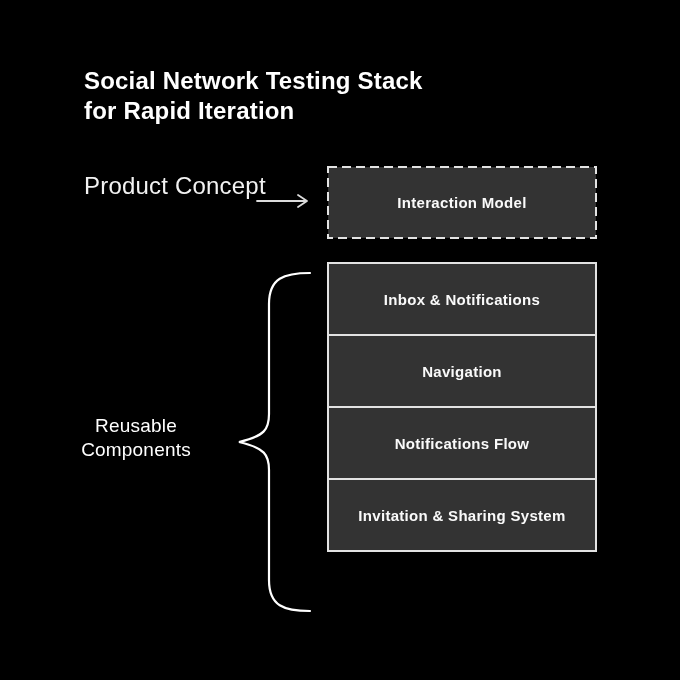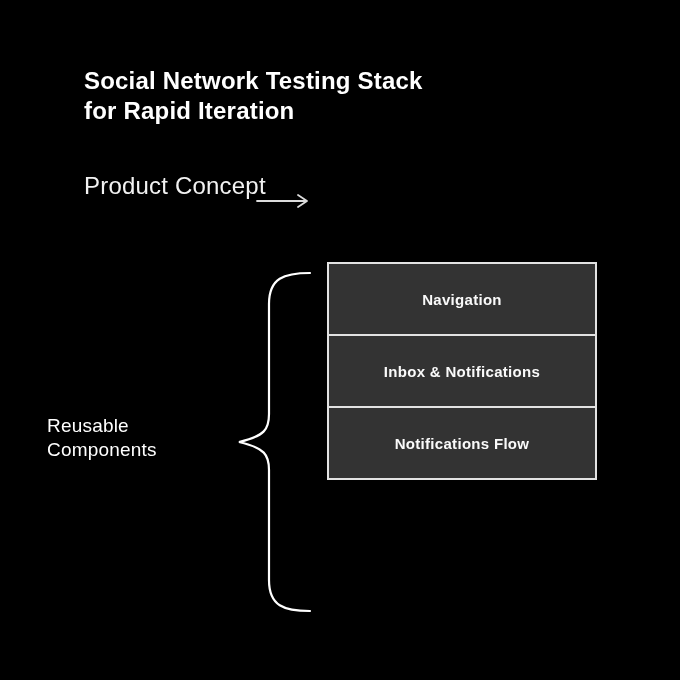--- a/index.html
+++ b/index.html
@@ -42,47 +42,54 @@
   .stack-row{
     box-sizing:border-box;height:74px;width:270px;
     background:var(--box-fill);
     border:2px solid var(--box-border);
     display:flex;align-items:center;justify-content:center;
     font-size:15px;font-weight:600;letter-spacing:0.3px;color:#fafafa;
   }
   .stack-row + .stack-row{margin-top:-2px;}
   .brace-svg{position:absolute;left:230px;top:268px;}
   .brace-label{
-    position:absolute;left:47px;top:414px;width:162px;
-    text-align:left;font-size:19px;line-height:24px;font-weight:400;
+    position:absolute;left:55px;top:414px;width:162px;
+    text-align:center;font-size:19px;line-height:24px;font-weight:400;
     white-space:pre-line;color:var(--text);letter-spacing:0.2px;
   }
 </style>
 </head>
 <body>
 
 <div class="canvas">
 
   <div class="title">Social Network Testing Stack
 for Rapid Iteration</div>
 
   <div class="source-label">Product Concept</div>
 
   <svg class="arrow-svg" width="62" height="16" viewBox="0 0 62 16">
     <line x1="5" y1="8" x2="54" y2="8" stroke="var(--arrow)" stroke-width="1.8" stroke-linecap="round"></line>
     <polyline points="46,2 55,8 46,14" fill="none" stroke="var(--arrow)" stroke-width="1.8" stroke-linecap="round" stroke-linejoin="round"></polyline>
   </svg>
 
+  <div class="target-box">
+    <svg width="270" height="73" viewBox="0 0 270 73">
+      <rect x="1" y="1" width="268" height="71" fill="var(--box-fill)" stroke="var(--box-border)" stroke-width="2" stroke-dasharray="9 5"></rect>
+    </svg>
+    <div class="box-label">Interaction Model</div>
+  </div>
 
   <svg class="brace-svg" width="84" height="348" viewBox="0 0 84 348">
     <path d="M80,5 C54,5 39,10 39,36 L39,146 C39,161 35,168 9,174 C35,180 39,187 39,202 L39,312 C39,338 54,343 80,343" fill="none" stroke="#ffffff" stroke-width="2.2" stroke-linecap="round"></path>
   </svg>
 
   <div class="brace-label">Reusable
 Components</div>
 
   <div class="stack">
+    <div class="stack-row">Inbox &amp; Notifications</div>
     <div class="stack-row">Navigation</div>
-    <div class="stack-row">Inbox &amp; Notifications</div>
     <div class="stack-row">Notifications Flow</div>
+    <div class="stack-row">Invitation &amp; Sharing System</div>
   </div>
 
 </div>
 
 </body></html>

